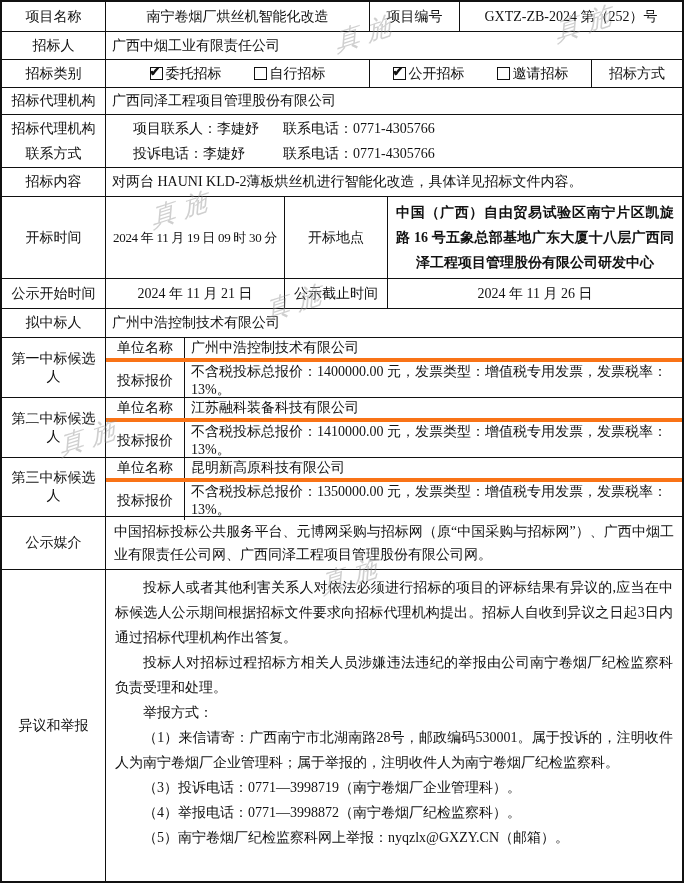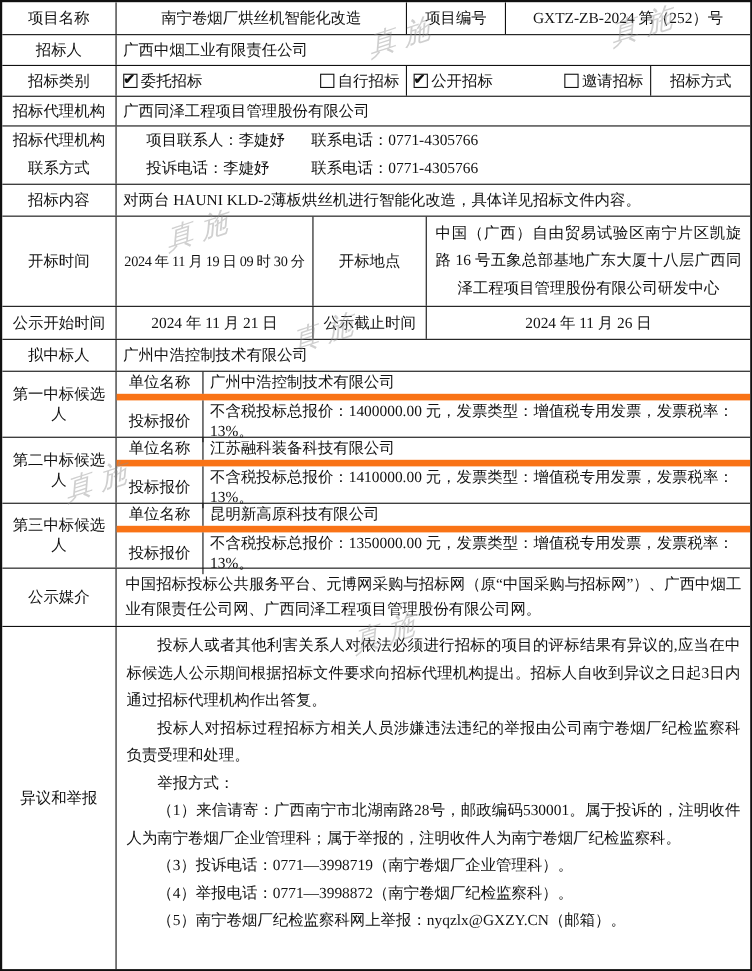--- a/index.html
+++ b/index.html
@@ -36,38 +36,38 @@
   .c90{width:90px;flex:0 0 90px;}
   
   .c179{width:179px;flex:0 0 179px;}
   .c103{width:103px;flex:0 0 103px;padding:1px 2px;}
   
   .c79{width:79px;flex:0 0 79px;padding:1px 2px;}
   .stackcell{flex-direction:column;justify-content:center;align-items:stretch;padding:2px 0;margin-left:20px;}
   .contact-line{display:flex;line-height:25px;padding-left:7px;}
   .contact-line .cl-a{width:150px;flex:0 0 150px;}
   .two-line-label{display:flex;flex-direction:column;justify-content:center;text-align:center;line-height:25px;}
-  .opts{justify-content:space-between;gap:32px;}
+  .opts{justify-content:center;gap:32px;}
   .opt{display:inline-flex;align-items:center;white-space:nowrap;}
   .cb{
     display:inline-block;width:11px;height:11px;
     border:1px solid #111;margin-right:3px;position:relative;flex:0 0 11px;
   }
   .cb.checked::before{
     content:"✔";position:absolute;left:-1px;top:-3px;
     font-size:13px;line-height:13px;font-weight:bold;color:#111;
   }
   .time-cell{font-size:13px;letter-spacing:-0.3px;white-space:nowrap;padding:1px 2px;}
   .addr{
     display:block;text-align:justify;text-align-last:center;
-    line-height:25px;padding:3px 8px;
+    line-height:25px;padding:3px 8px;font-weight:bold;
   }
   .cand-right{flex:1 1 0;display:flex;flex-direction:column;}
   .cand-sub{display:flex;flex:1 1 0;box-sizing:border-box;}
-  .cand-sub.first{border-bottom:6px solid #f97316;}
+  .cand-sub.first{border-bottom:4px solid #f97316;}
   .media-cell{display:block;line-height:23px;padding:3px 8px;text-align:justify;}
   .obj-cell{display:block;padding:5px 9px 0 9px;}
   .obj-cell p{margin:0;line-height:25px;text-indent:2em;text-align:justify;}
   .wm{
     position:absolute;z-index:3;pointer-events:none;
     color:#8f8f8f;opacity:0.42;font-size:25px;font-style:italic;
     transform:rotate(-18deg) skewX(-10deg);
     letter-spacing:8px;white-space:nowrap;
   }
 </style>

